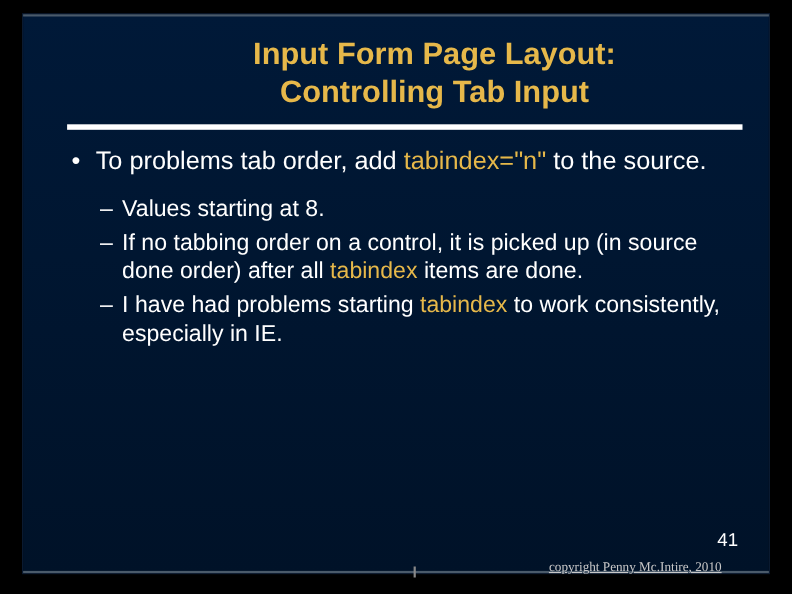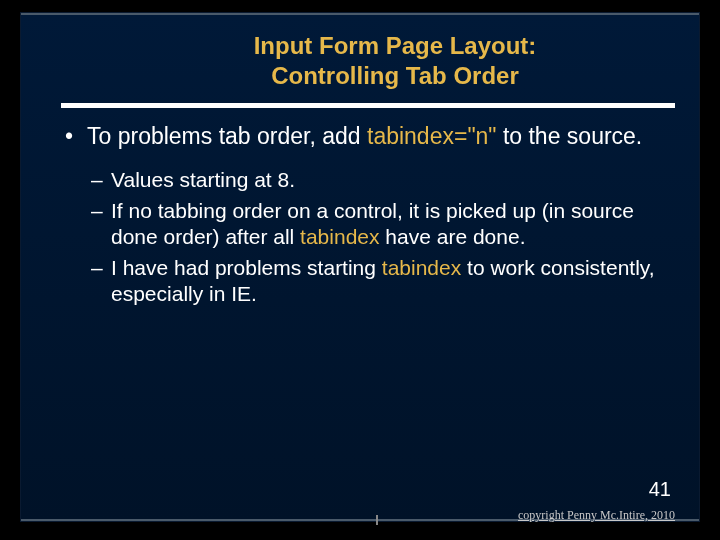--- a/index.html
+++ b/index.html
@@ -10,21 +10,21 @@
     width: 680px; height: 510px;
     background: linear-gradient(to bottom, #001938 0%, #001228 100%);
     border: 1px solid #0a1a30;
   }
   .edge-h { position: absolute; left: 0; right: 0; height: 2px; background: #4a5a6a; }
   .edge-h.top { top: 0; }
   .edge-h.bot { bottom: 0; }
   .title {
     color: #e6b84a;
     font-weight: bold;
-    font-size: 24px;
+    font-size: 28px;
     text-align: center;
     padding: 18px 80px 8px 150px;
     line-height: 1.25;
   }
   .rule-wrap { padding: 0 24px 0 40px; }
   .rule {
     height: 5px;
     background: #fff;
     border-radius: 0;
     margin-top: 4px;
@@ -48,25 +48,25 @@
     margin: 0 0 4px 26px;
   }
   .sub .dash { flex: 0 0 20px; }
   .sub .txt { flex: 1; }
   .kw { color: #e6b84a; }
   .pagenum {
     position: absolute;
     right: 28px;
     bottom: 20px;
     color: #fff;
-    font-size: 20px;
+    font-size: 17px;
   }
   .copyright {
     position: absolute;
-    right: 24px;
+    right: 43px;
     bottom: -2px;
     color: #c8c8c8;
     font-size: 12px;
     text-decoration: underline;
     font-family: "Times New Roman", serif;
     margin-left: 27px;
   }
   .tick {
     position: absolute;
     left: 355px;
@@ -77,21 +77,21 @@
 </style>
 </head>
 <body>
 
 <div class="slide">
   <div class="edge-h top"></div>
   <div class="edge-h bot"></div>
 
   <div class="title">
     <span>Input Form Page Layout:</span><br>
-    <span>Controlling Tab Order</span>
+    <span>Controlling Tab Input</span>
   </div>
 
   <div class="rule-wrap">
     <div class="rule"></div>
   </div>
 
   <div class="body">
 
     <div class="bullet1">
       <div class="dot">•</div>
@@ -101,21 +101,21 @@
     </div>
 
     <div class="sub">
       <div class="dash">–</div>
       <div class="txt">Values starting at 8.</div>
     </div>
 
     <div class="sub">
       <div class="dash">–</div>
       <div class="txt">
-        <span>If no tabbing order on a control, it is picked up (in source done order) after all </span><span class="kw">tabindex</span><span> have are done.</span>
+        <span>If no tabbing order on a control, it is picked up (in source done order) after all </span><span class="kw">tabindex</span><span> items are done.</span>
       </div>
     </div>
 
     <div class="sub">
       <div class="dash">–</div>
       <div class="txt">
         <span>I have had problems starting </span><span class="kw">tabindex</span><span> to work consistently, especially in IE.</span>
       </div>
     </div>
 

